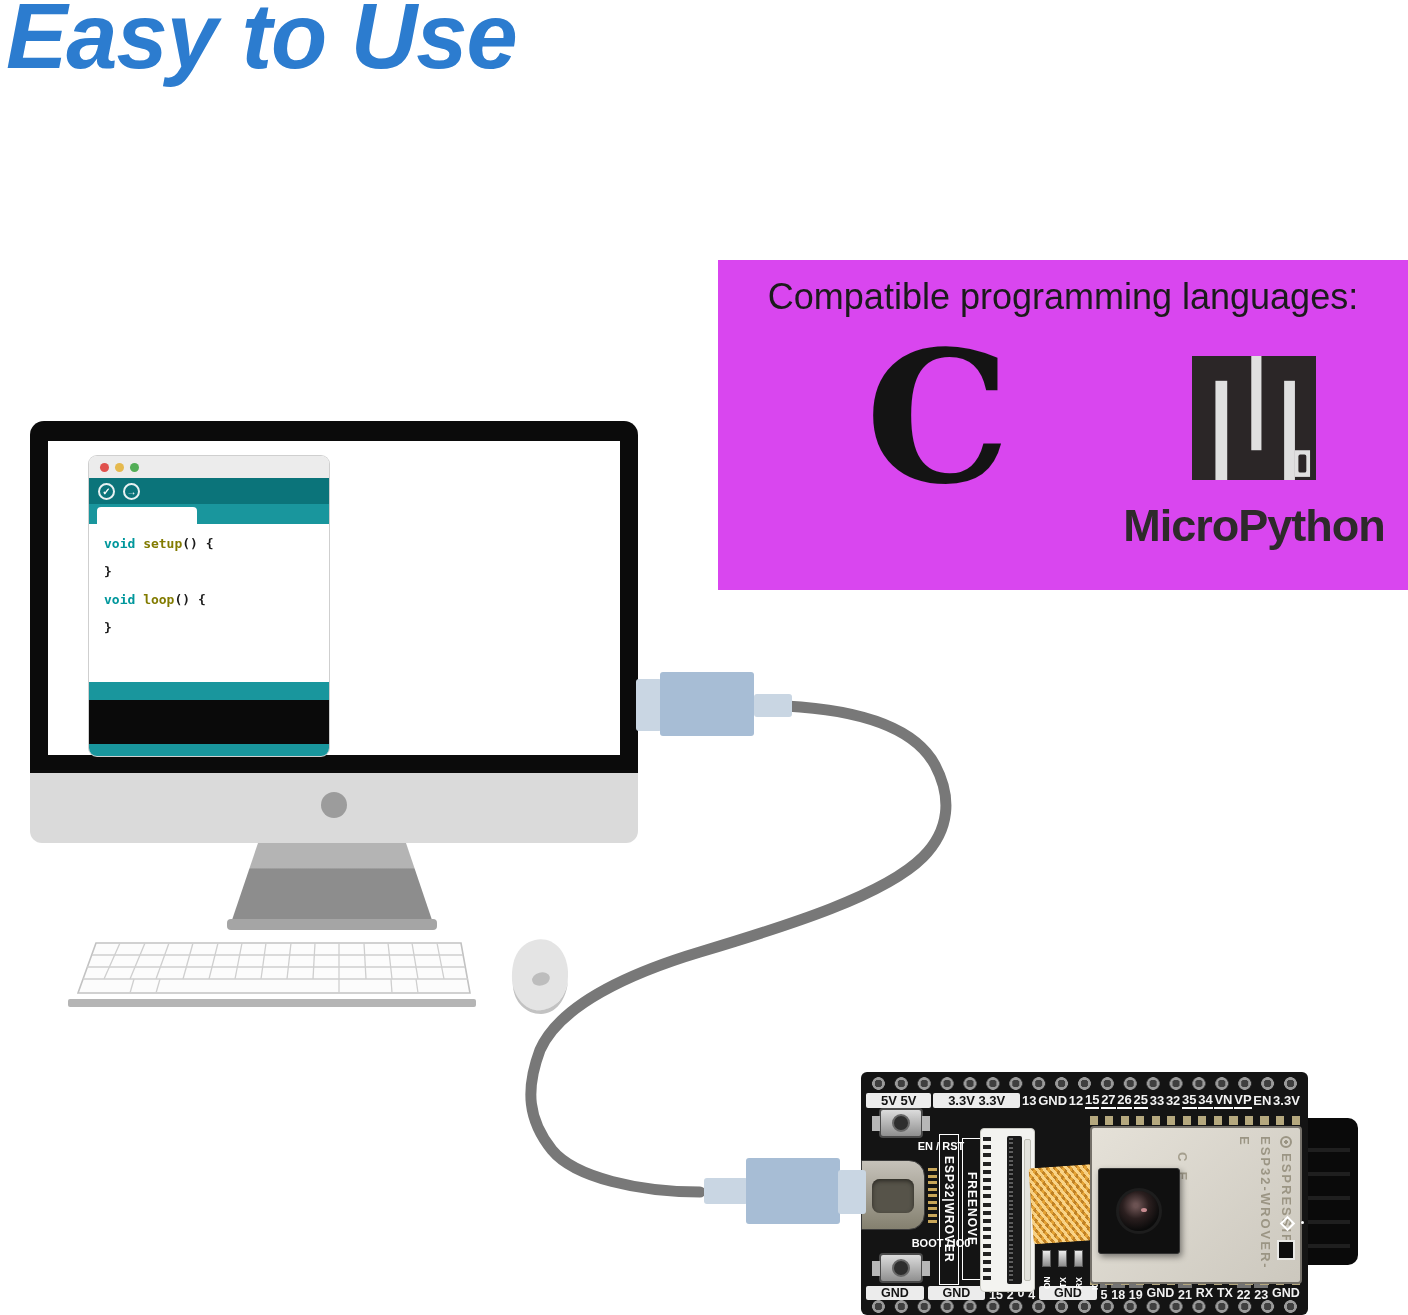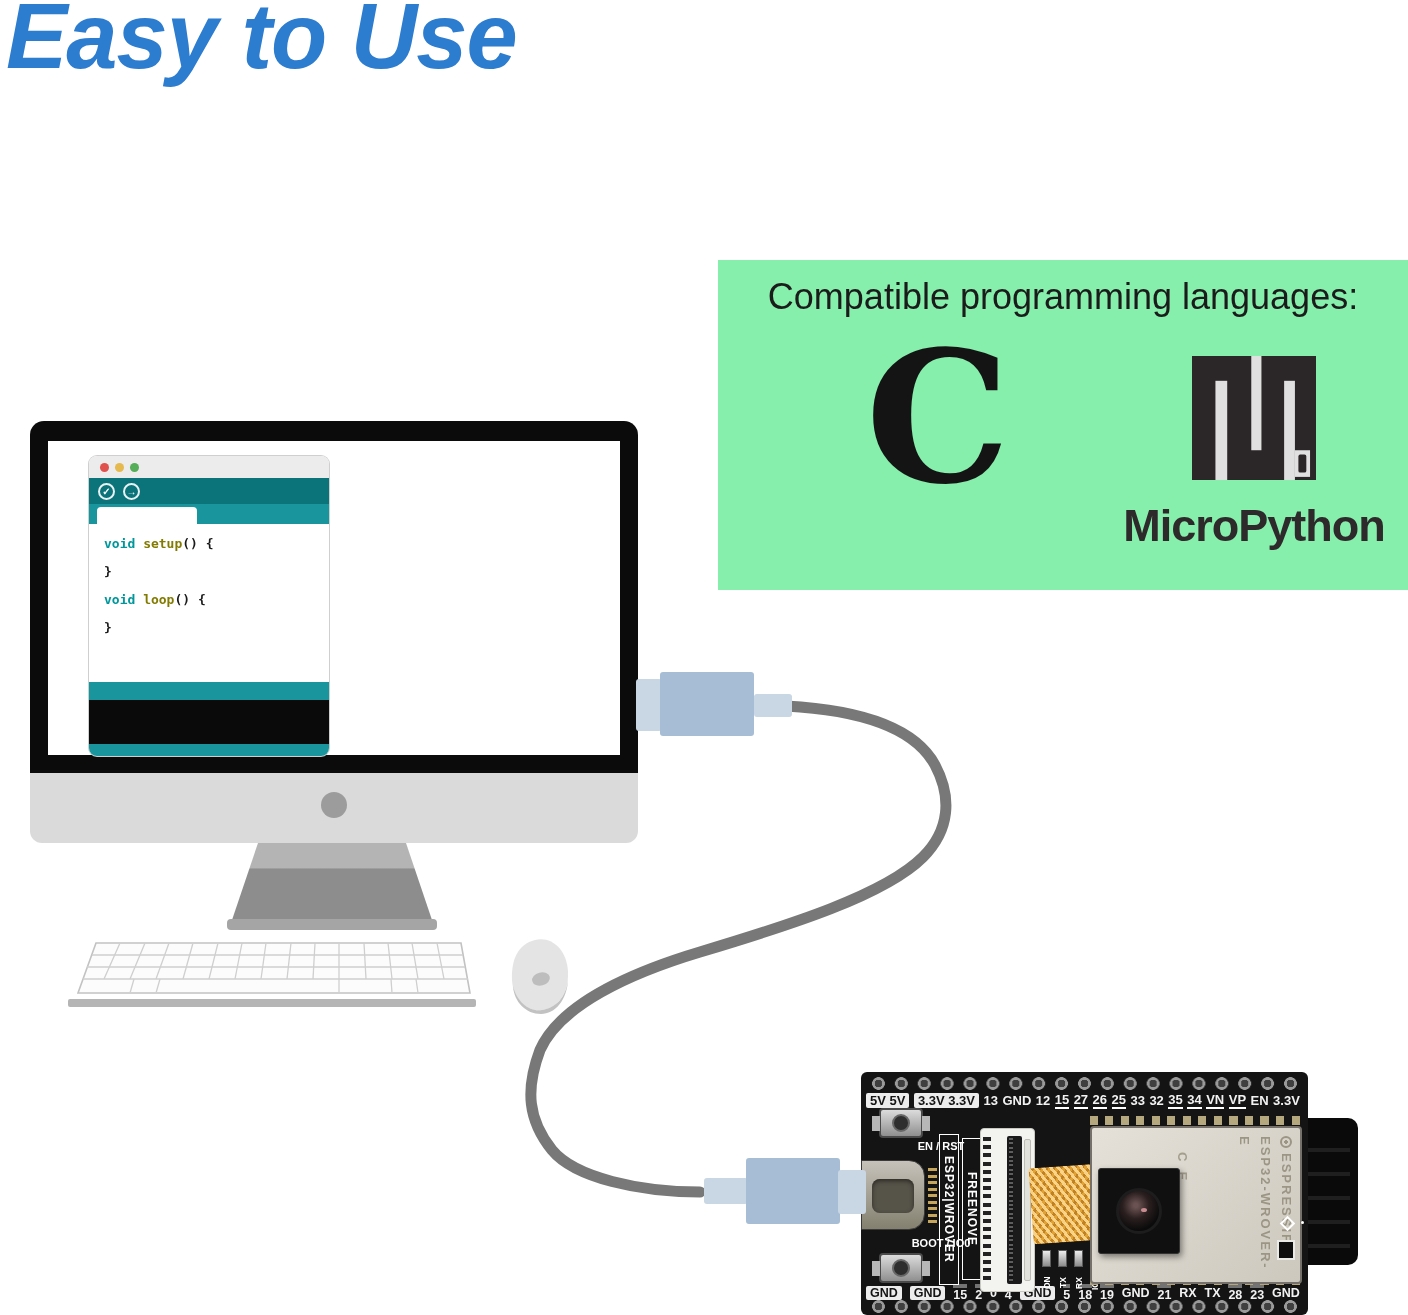--- a/index.html
+++ b/index.html
@@ -6,21 +6,21 @@
   body { width:1408px; height:1315px; background:#fff; overflow:hidden;
          font-family:"Liberation Sans", sans-serif; position:relative; }
   #stage { position:absolute; inset:0; width:1408px; height:1315px; }
 
   
   .title { position:absolute; left:6px; top:-16px; font-size:92px; font-weight:bold;
            font-style:italic; color:#2c7ccf; letter-spacing:-1px; }
   .subtitle { position:absolute; left:6px; top:102px; font-size:34px; color:#141414; }
 
   
-  .lang-panel { position:absolute; left:718px; top:260px; width:690px; height:330px; background:#86efac; }
+  .lang-panel { position:absolute; left:718px; top:260px; width:690px; height:330px; background:#d946ef; }
   .lang-head { position:absolute; left:0; top:16px; width:100%; text-align:center;
                font-size:36px; color:#1b1b1b; }
   .c-block { position:absolute; left:70px; top:66px; width:300px; text-align:center; color:#141414; }
   .c-glyph { font-family:"DejaVu Serif", serif; font-weight:bold; font-size:182px; line-height:1.0; }
   .c-label { font-family:"DejaVu Serif", serif; font-weight:bold; font-size:46px; margin-top:2px; }
   .mp-block { position:absolute; left:390px; top:96px; width:292px; text-align:center; }
   .mp-logo { display:block; margin:0 auto; }
   .mp-label { font-size:45px; font-weight:bold; color:#2e2a2b; margin-top:20px; letter-spacing:-1px; }
 
   
@@ -76,21 +76,21 @@
   .antenna:before { content:""; position:absolute; inset:10px 8px;
              background:repeating-linear-gradient(180deg, transparent 0 20px, #1f1f1f 20px 24px); }
   .pin-holes { position:absolute; left:6px; right:6px; height:13px;
                background-image:radial-gradient(circle at 50% 50%, #3f3f3f 0 28%, #9a9a9a 30% 46%, rgba(0,0,0,0) 50%);
                background-size:22.9px 13px; background-repeat:repeat-x; }
   .holes-top { top:5px; } .holes-bottom { top:228px; }
   .label-row { position:absolute; left:5px; right:8px; display:flex; justify-content:space-between;
                align-items:center; color:#f2f2f2; font-weight:bold; white-space:nowrap; }
   .row-top { top:20px; font-size:13px; }
   .row-bottom { top:212px; font-size:12.5px; }
-  .boxed { background:#ececec; color:#141414; padding:0 4px; border-radius:2px; }
+  .boxed { background:#ececec; color:#141414; padding:0 15px; border-radius:2px; }
   .ul { border-bottom:2px solid #fff; } .ol { border-top:4px solid #737373; }
 
   .tact { position:absolute; width:44px; height:30px; border-radius:4px; border:2px solid #4a4a4a;
           background:linear-gradient(180deg,#dcdcdc,#8f8f8f); }
   .tact:before, .tact:after { content:""; position:absolute; top:6px; width:8px; height:15px; background:#b7b7b7; }
   .tact:before { left:-9px; } .tact:after { right:-9px; }
   .tact .cap { position:absolute; left:50%; top:50%; transform:translate(-50%,-50%); width:18px; height:18px;
                border-radius:50%; background:#2e2e2e; border:2px solid #676767; }
   .btn-label { position:absolute; width:84px; text-align:center; color:#fff; font-weight:bold; font-size:11px;margin-left:38px; }
 
@@ -289,21 +289,21 @@
       <span>0</span>
       <span class="ol">4</span>
       <span class="boxed">GND</span>
       <span class="ol">5</span>
       <span class="ol">18</span>
       <span class="ol">19</span>
       <span>GND</span>
       <span class="ol">21</span>
       <span>RX</span>
       <span>TX</span>
-      <span class="ol">28</span>
+      <span class="ol">22</span>
       <span class="ol">23</span>
       <span>GND</span>
     </div>
 
     <div class="tact" style="left:18px; top:36px;">
         <span class="cap"></span>
       </div>
     <div class="btn-label" style="left:0px; top:68px;">EN / RST</div>
     <div class="btn-label" style="left:0px; top:165px;">BOOT / IO0</div>
     <div class="tact" style="left:18px; top:181px;">

